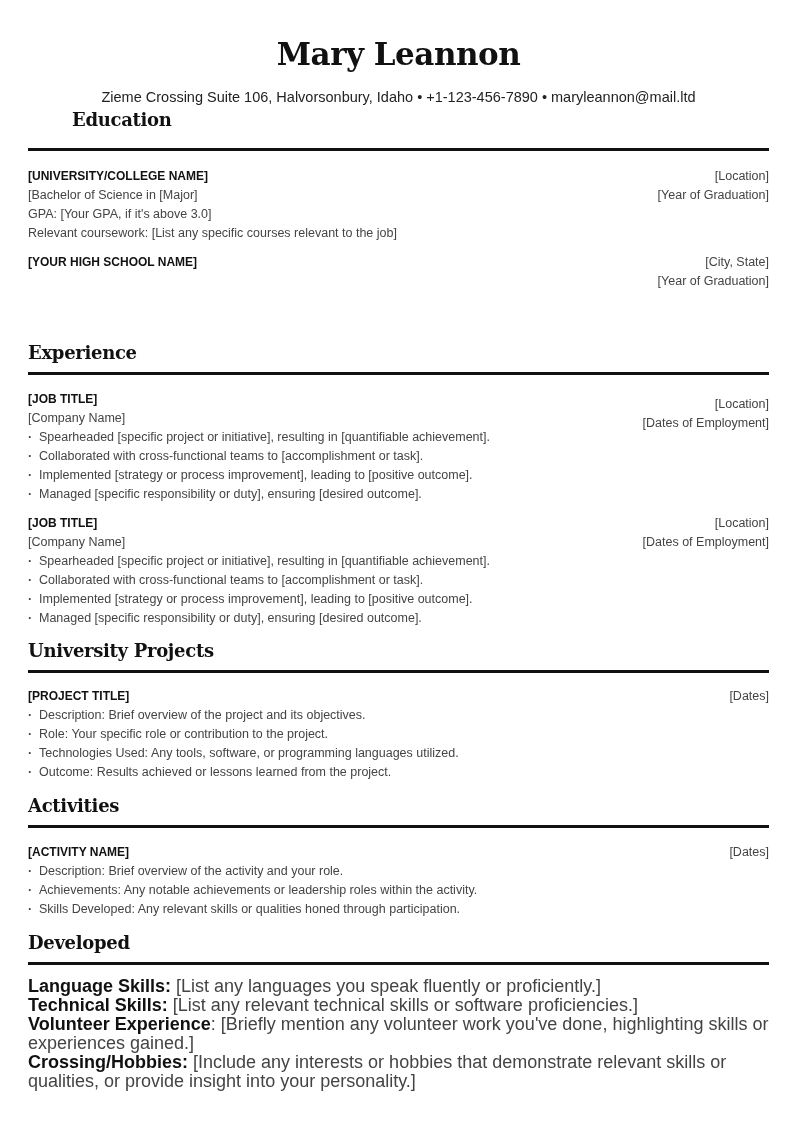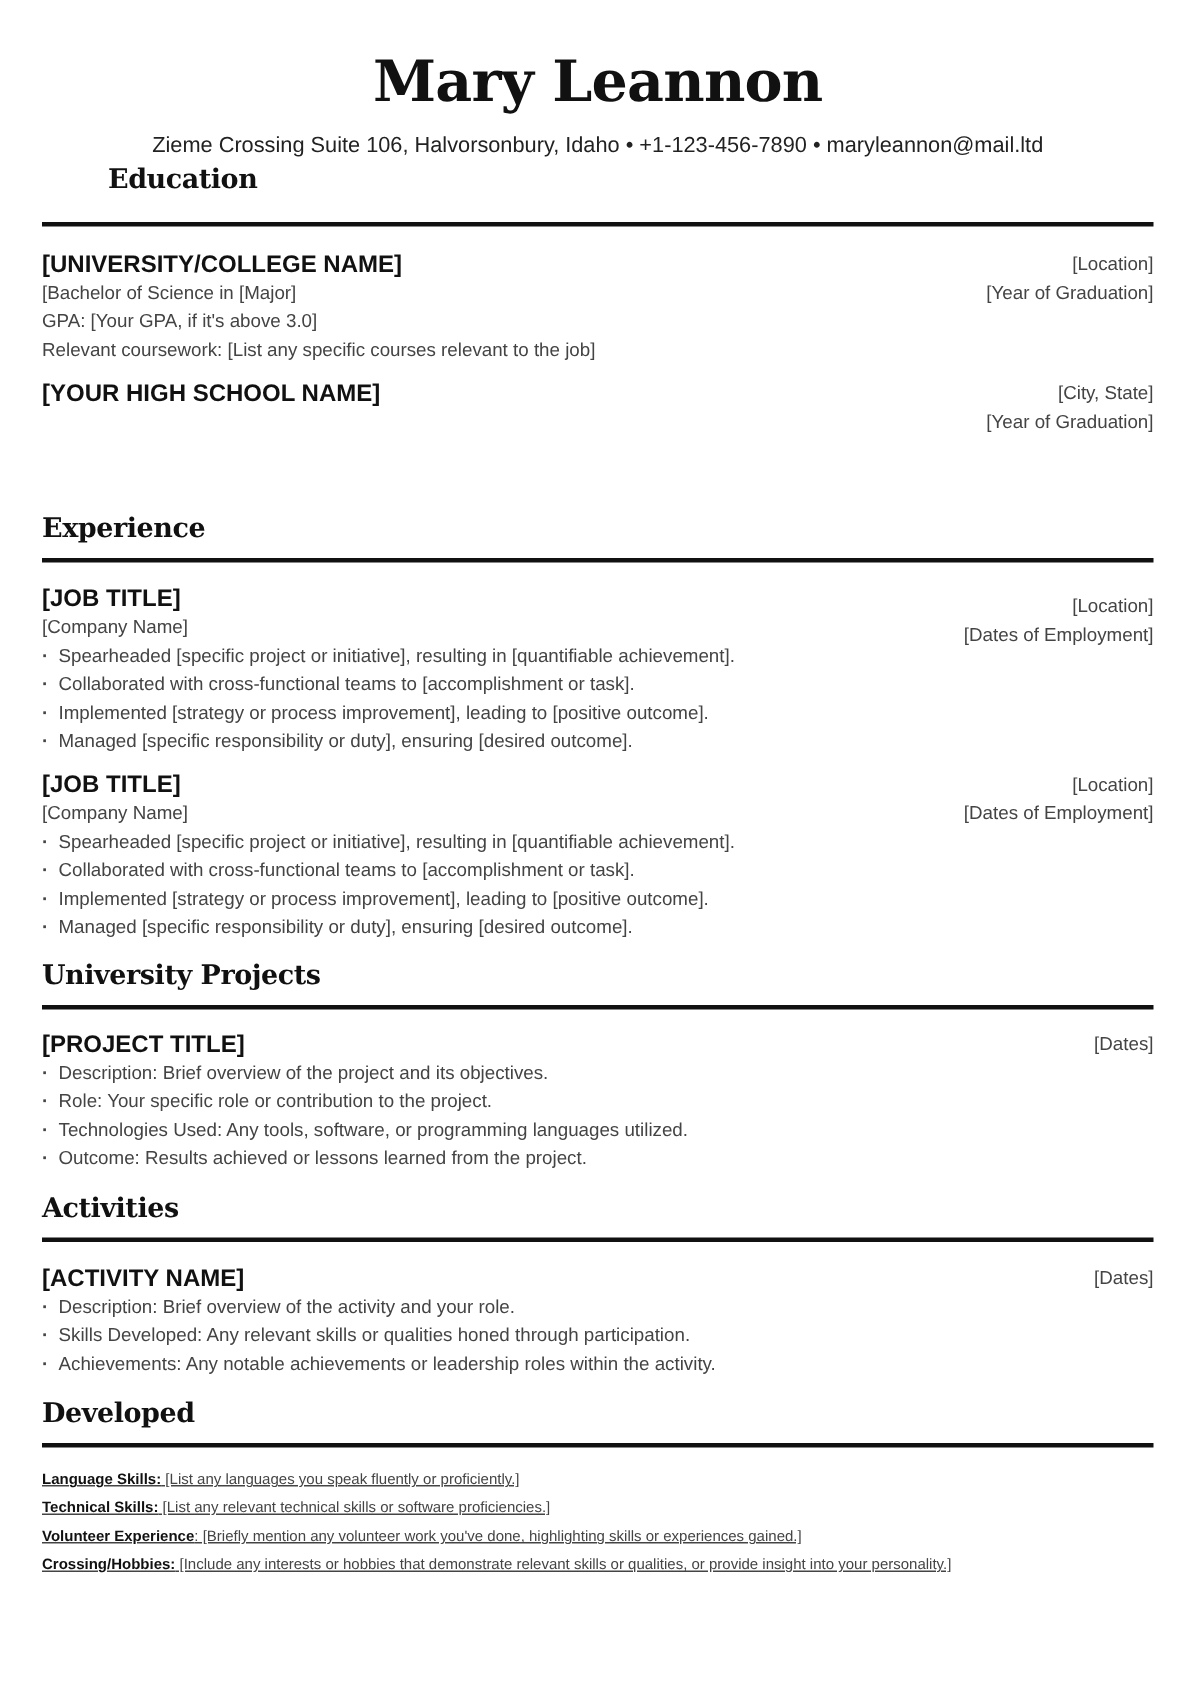--- a/index.html
+++ b/index.html
@@ -1,40 +1,40 @@
 <!DOCTYPE html>
 <html><head>
   <meta charset="utf-8">
   <style>
     html, body { margin: 0; padding: 0; background: #ffffff; }
     body { width: 799px; height: 1127px; position: relative; overflow: hidden; }
     .page { position: absolute; left: 28px; top: 0; width: 741px; }
     .name {
       position: absolute; left: 0; top: 34px; width: 741px; text-align: center;
-      font-family: "DejaVu Serif", serif; font-weight: bold; font-size: 38px;
+      font-family: "DejaVu Serif", serif; font-weight: bold; font-size: 31px;
       color: #111; letter-spacing: -0.5px; line-height: 40px;
     }
     .contact {
       position: absolute; left: 0; top: 87px; width: 741px; text-align: center;
       font-family: "Liberation Sans", sans-serif; font-size: 14.5px; color: #222; line-height: 20px;
     }
     .section-title {
       position: absolute; left: 0; width: 741px;
       font-family: "DejaVu Serif", serif; font-weight: bold; font-size: 18px;
       color: #111; line-height: 24px; letter-spacing: -0.3px;
     }
     .rule { position: absolute; left: 0; width: 741px; height: 3px; background: #111; }
     .entry { position: absolute; left: 0; width: 741px; font-family: "Liberation Sans", sans-serif; font-size: 12.5px; color: #444; line-height: 19px; }
     .entry .left { position: absolute; left: 0; top: 0; width: 560px; }
     .entry .right { position: absolute; right: 0; top: 0; text-align: right; }
-    .entry .title { font-weight: bold; color: #111; font-size: 16px; }
+    .entry .title { font-weight: bold; color: #111; font-size: 12px; }
     .entry .line { white-space: nowrap; }
     .entry .wrap { white-space: normal; }
     .bullet::before { content: "\00B7"; display: inline-block; width: 11px; font-weight: bold; }
-    .additional { position: absolute; left: 0; top: 977px; width: 741px; font-family: "Liberation Sans", sans-serif; font-size: 10px; color: #444; line-height: 19px; text-decoration: underline; }
+    .additional { position: absolute; left: 0; top: 977px; width: 741px; font-family: "Liberation Sans", sans-serif; font-size: 18px; color: #444; line-height: 19px; }
     .additional .lbl { font-weight: bold; color: #111; }
   </style>
 </head>
 <body>
 
 <div class="page">
 
   <div class="name">Mary Leannon</div>
   <div class="contact">Zieme Crossing Suite 106, Halvorsonbury, Idaho • +1-123-456-7890 • maryleannon@mail.ltd</div>
 
@@ -113,22 +113,22 @@
     </div>
   </div>
 
   <div class="section-title" style="top:794px;">Activities</div>
   <div class="rule" style="top:825px;"></div>
 
   <div class="entry" style="top:843px;">
     <div class="left">
       <div class="title line">[ACTIVITY NAME]</div>
       <div class="line bullet">Description: Brief overview of the activity and your role.</div>
+      <div class="line bullet">Achievements: Any notable achievements or leadership roles within the activity.</div>
       <div class="line bullet">Skills Developed: Any relevant skills or qualities honed through participation.</div>
-      <div class="line bullet">Achievements: Any notable achievements or leadership roles within the activity.</div>
     </div>
     <div class="right">
       <div>[Dates]</div>
     </div>
   </div>
 
   <div class="section-title" style="top:931px;">Developed</div>
   <div class="rule" style="top:962px;"></div>
 
   <div class="additional">

